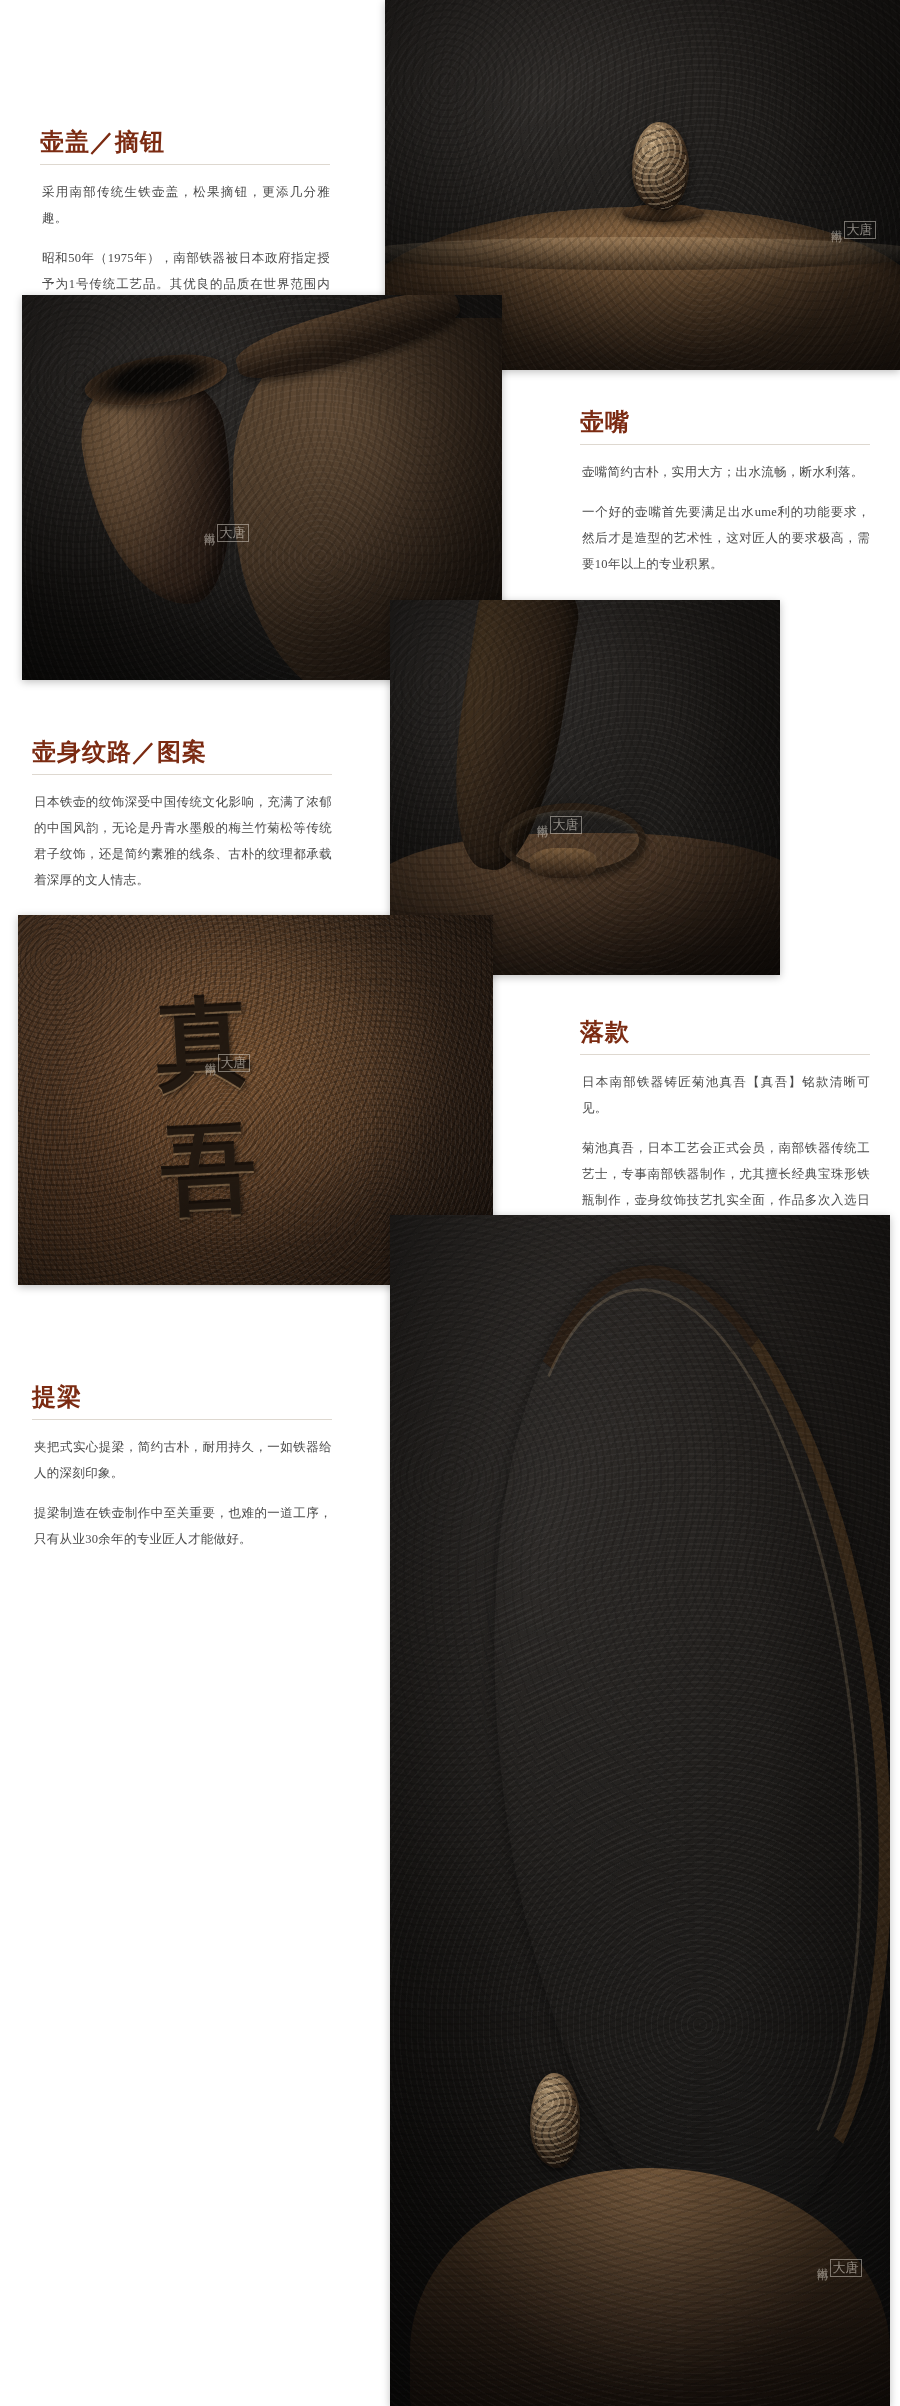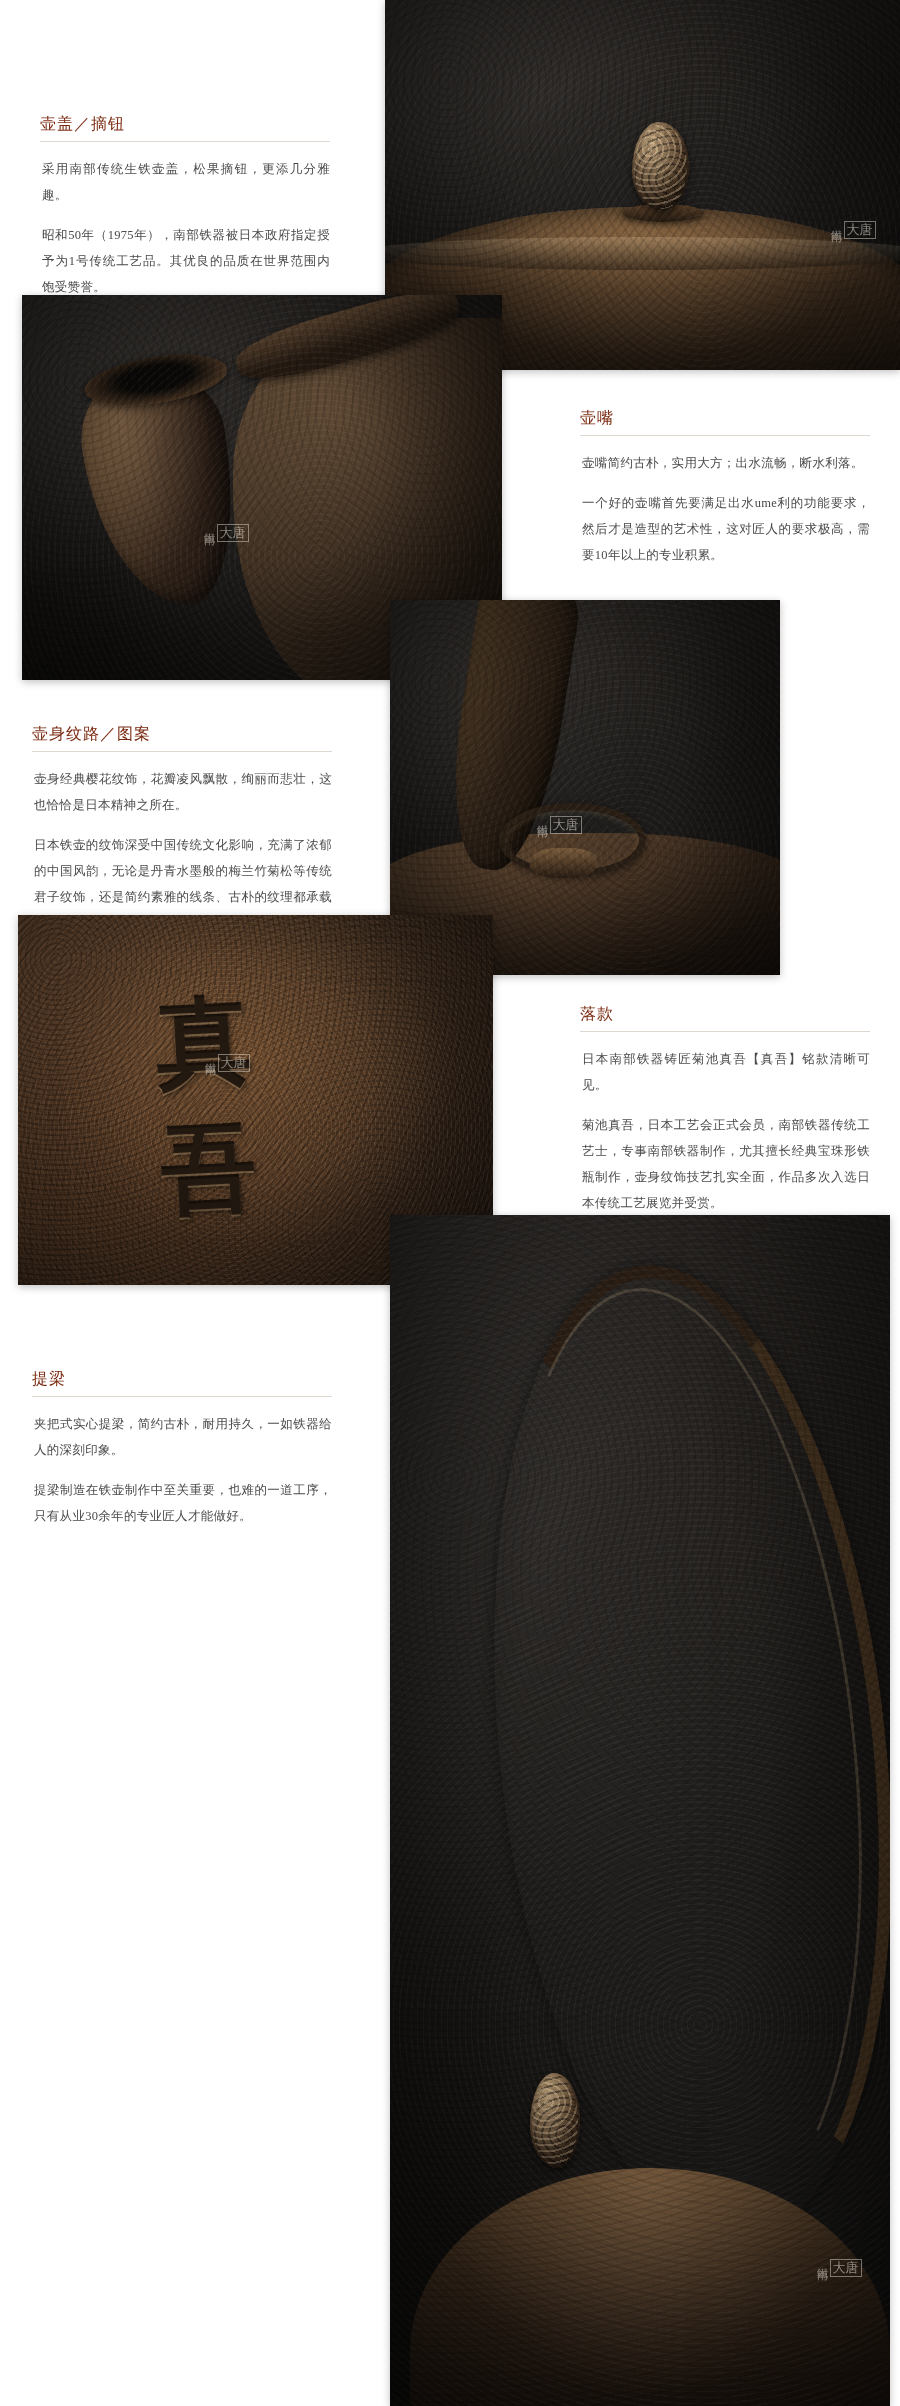--- a/index.html
+++ b/index.html
@@ -68,25 +68,25 @@
     justify-content: center;
     padding: 1px 0;
   }
 
   
   .textblock {
     position: absolute;
   }
   .sec-title {
     font-family: "Liberation Serif", serif;
-    font-size: 16px;
-    font-weight: normal;
+    font-size: 24px;
+    font-weight: bold;
     color: #7b2b12;
     letter-spacing: 1px;
-    margin: 4px 0 14px 0;
+    margin: 16px 0 14px 0;
     padding-bottom: 8px;
     border-bottom: 1px solid #d9d3cb;
     display: inline-block;
   }
   .sec-title-wrap {
     border-bottom: 1px solid #ded8d0;
     margin-bottom: 14px;
   }
   .sec-title-wrap .sec-title {
     border-bottom: none;
@@ -378,21 +378,21 @@
       <div class="vig"></div>
     </div>
     <div class="watermark" style="left:175px; top:218px;">
       <div class="wm-box">
         <div class="wm-left">鐵南</div>
         <div class="wm-right">大唐</div>
       </div>
     </div>
   </div>
 
-  <div class="textblock" style="left:580px; top:404px; width:290px;">
+  <div class="textblock" style="left:580px; top:390px; width:290px;">
     <div class="sec-title-wrap">
       <h2 class="sec-title">壶嘴</h2>
     </div>
     <p class="para">壶嘴简约古朴，实用大方；出水流畅，断水利落。</p>
     <p class="para">一个好的壶嘴首先要满足出水ume利的功能要求，然后才是造型的艺术性，这对匠人的要求极高，需要10年以上的专业积累。</p>
   </div>
 
   <div class="photo tex-dark" id="photo-pattern" style="left:390px; top:600px; width:390px; height:375px;">
     <div class="inner">
       <div class="hj-body"></div>
@@ -407,21 +407,20 @@
         <div class="wm-left">鐵南</div>
         <div class="wm-right">大唐</div>
       </div>
     </div>
   </div>
 
   <div class="textblock" style="left:32px; top:720px; width:300px;">
     <div class="sec-title-wrap">
       <h2 class="sec-title">壶身纹路／图案</h2>
     </div>
-    <p class="para">壶身经典樱花纹饰，花瓣凌风飘散，绚丽而悲壮，这也恰恰是日本精神之所在。</p>
     <p class="para">日本铁壶的纹饰深受中国传统文化影响，充满了浓郁的中国风韵，无论是丹青水墨般的梅兰竹菊松等传统君子纹饰，还是简约素雅的线条、古朴的纹理都承载着深厚的文人情志。</p>
   </div>
 
   <div class="photo tex-rust2" id="photo-mark" style="left:18px; top:915px; width:475px; height:370px;">
     <div class="inner">
       <div class="grain"></div>
       <div class="grain fine"></div>
       <div class="glyph" style="left:29%; top:22%; font-size:95px; line-height:95px;">真</div>
       <div class="glyph" style="left:30%; top:56%; font-size:95px; line-height:95px;">吾</div>
       <div class="vig"></div>

